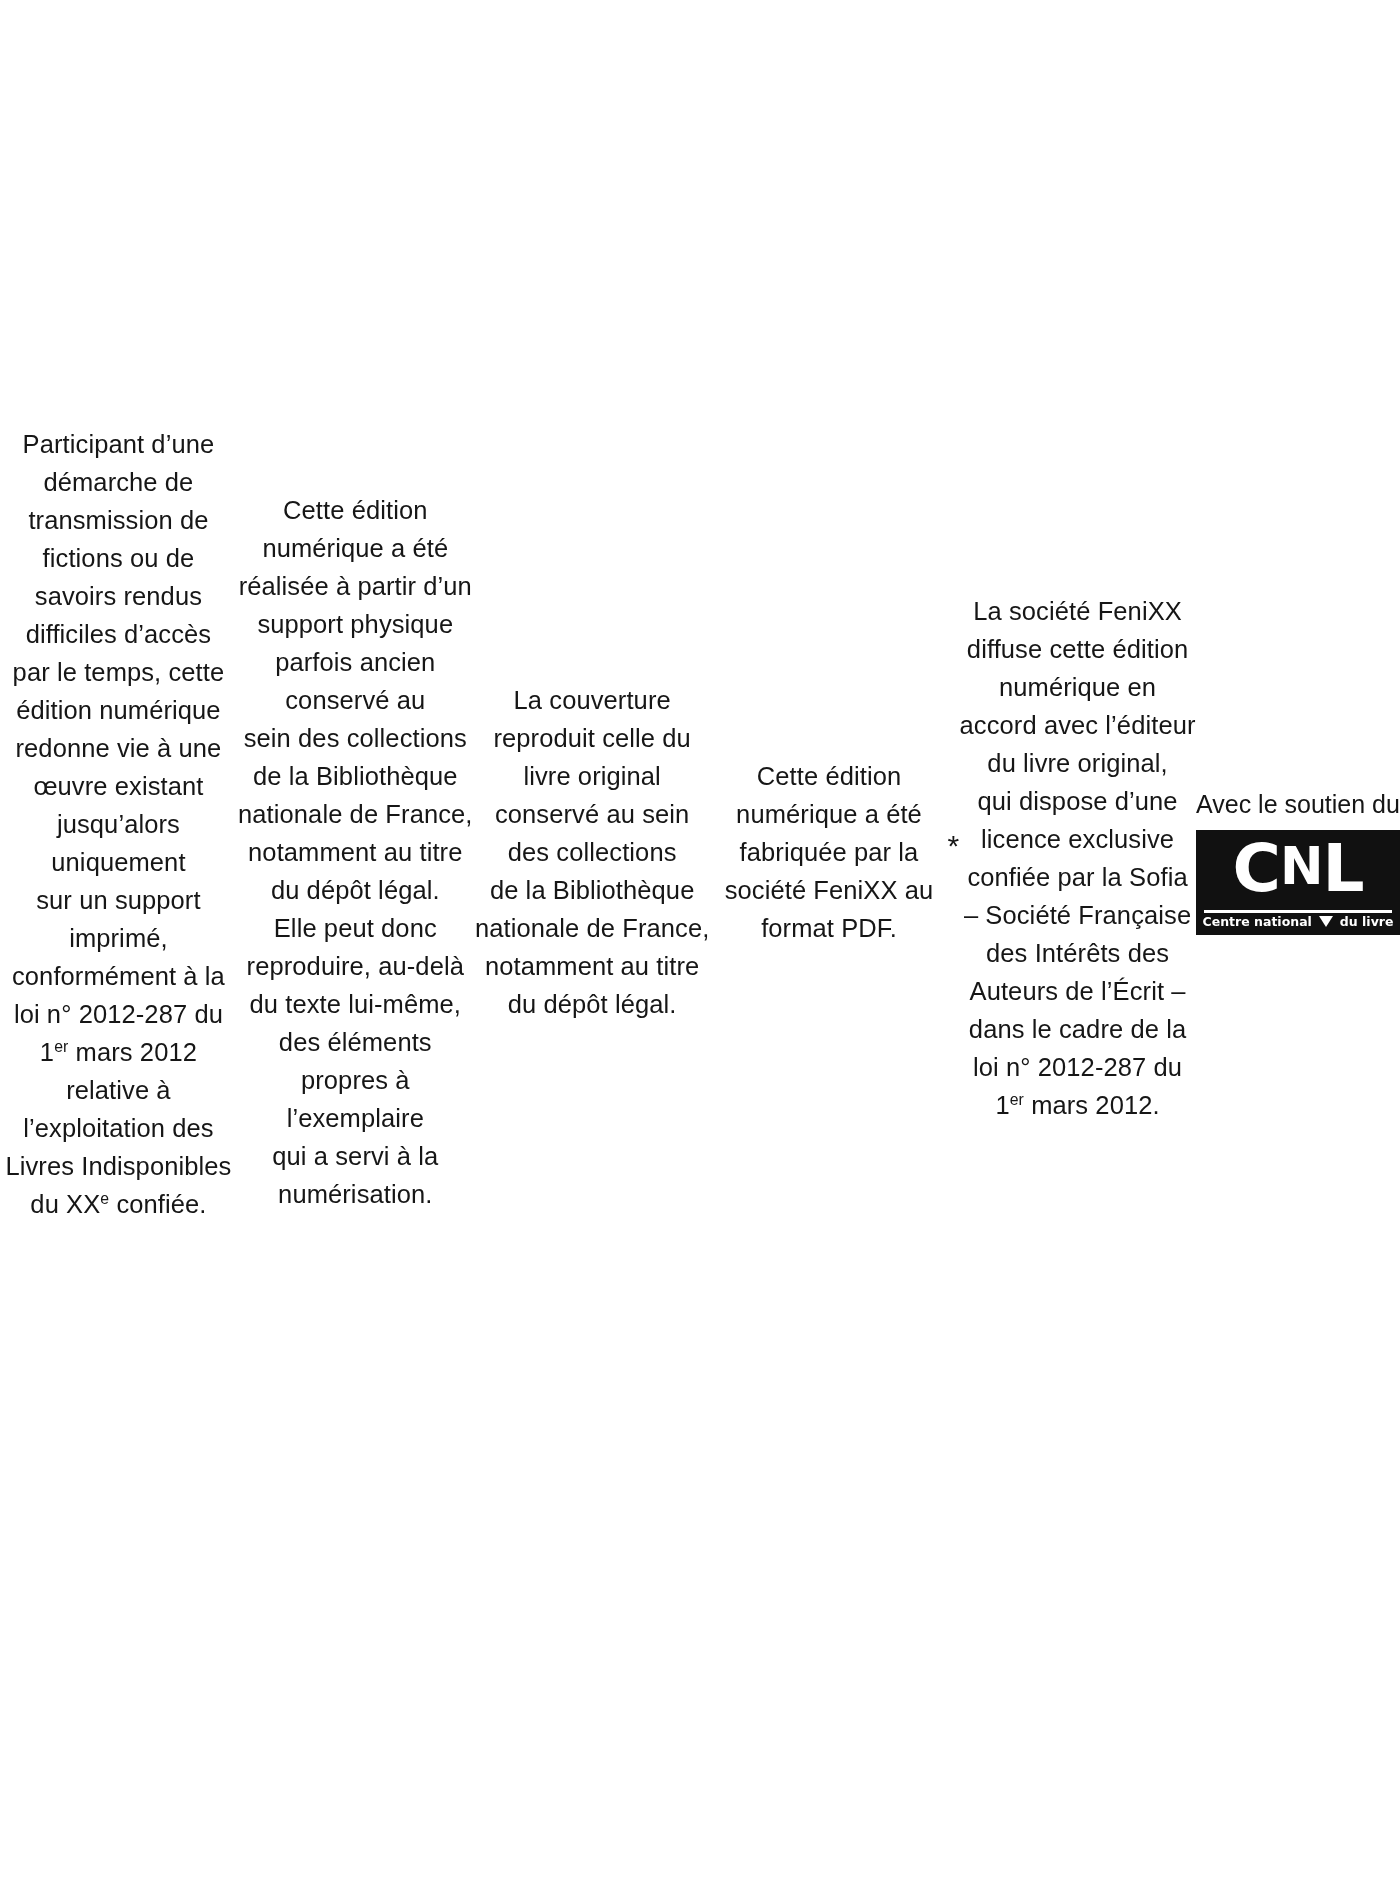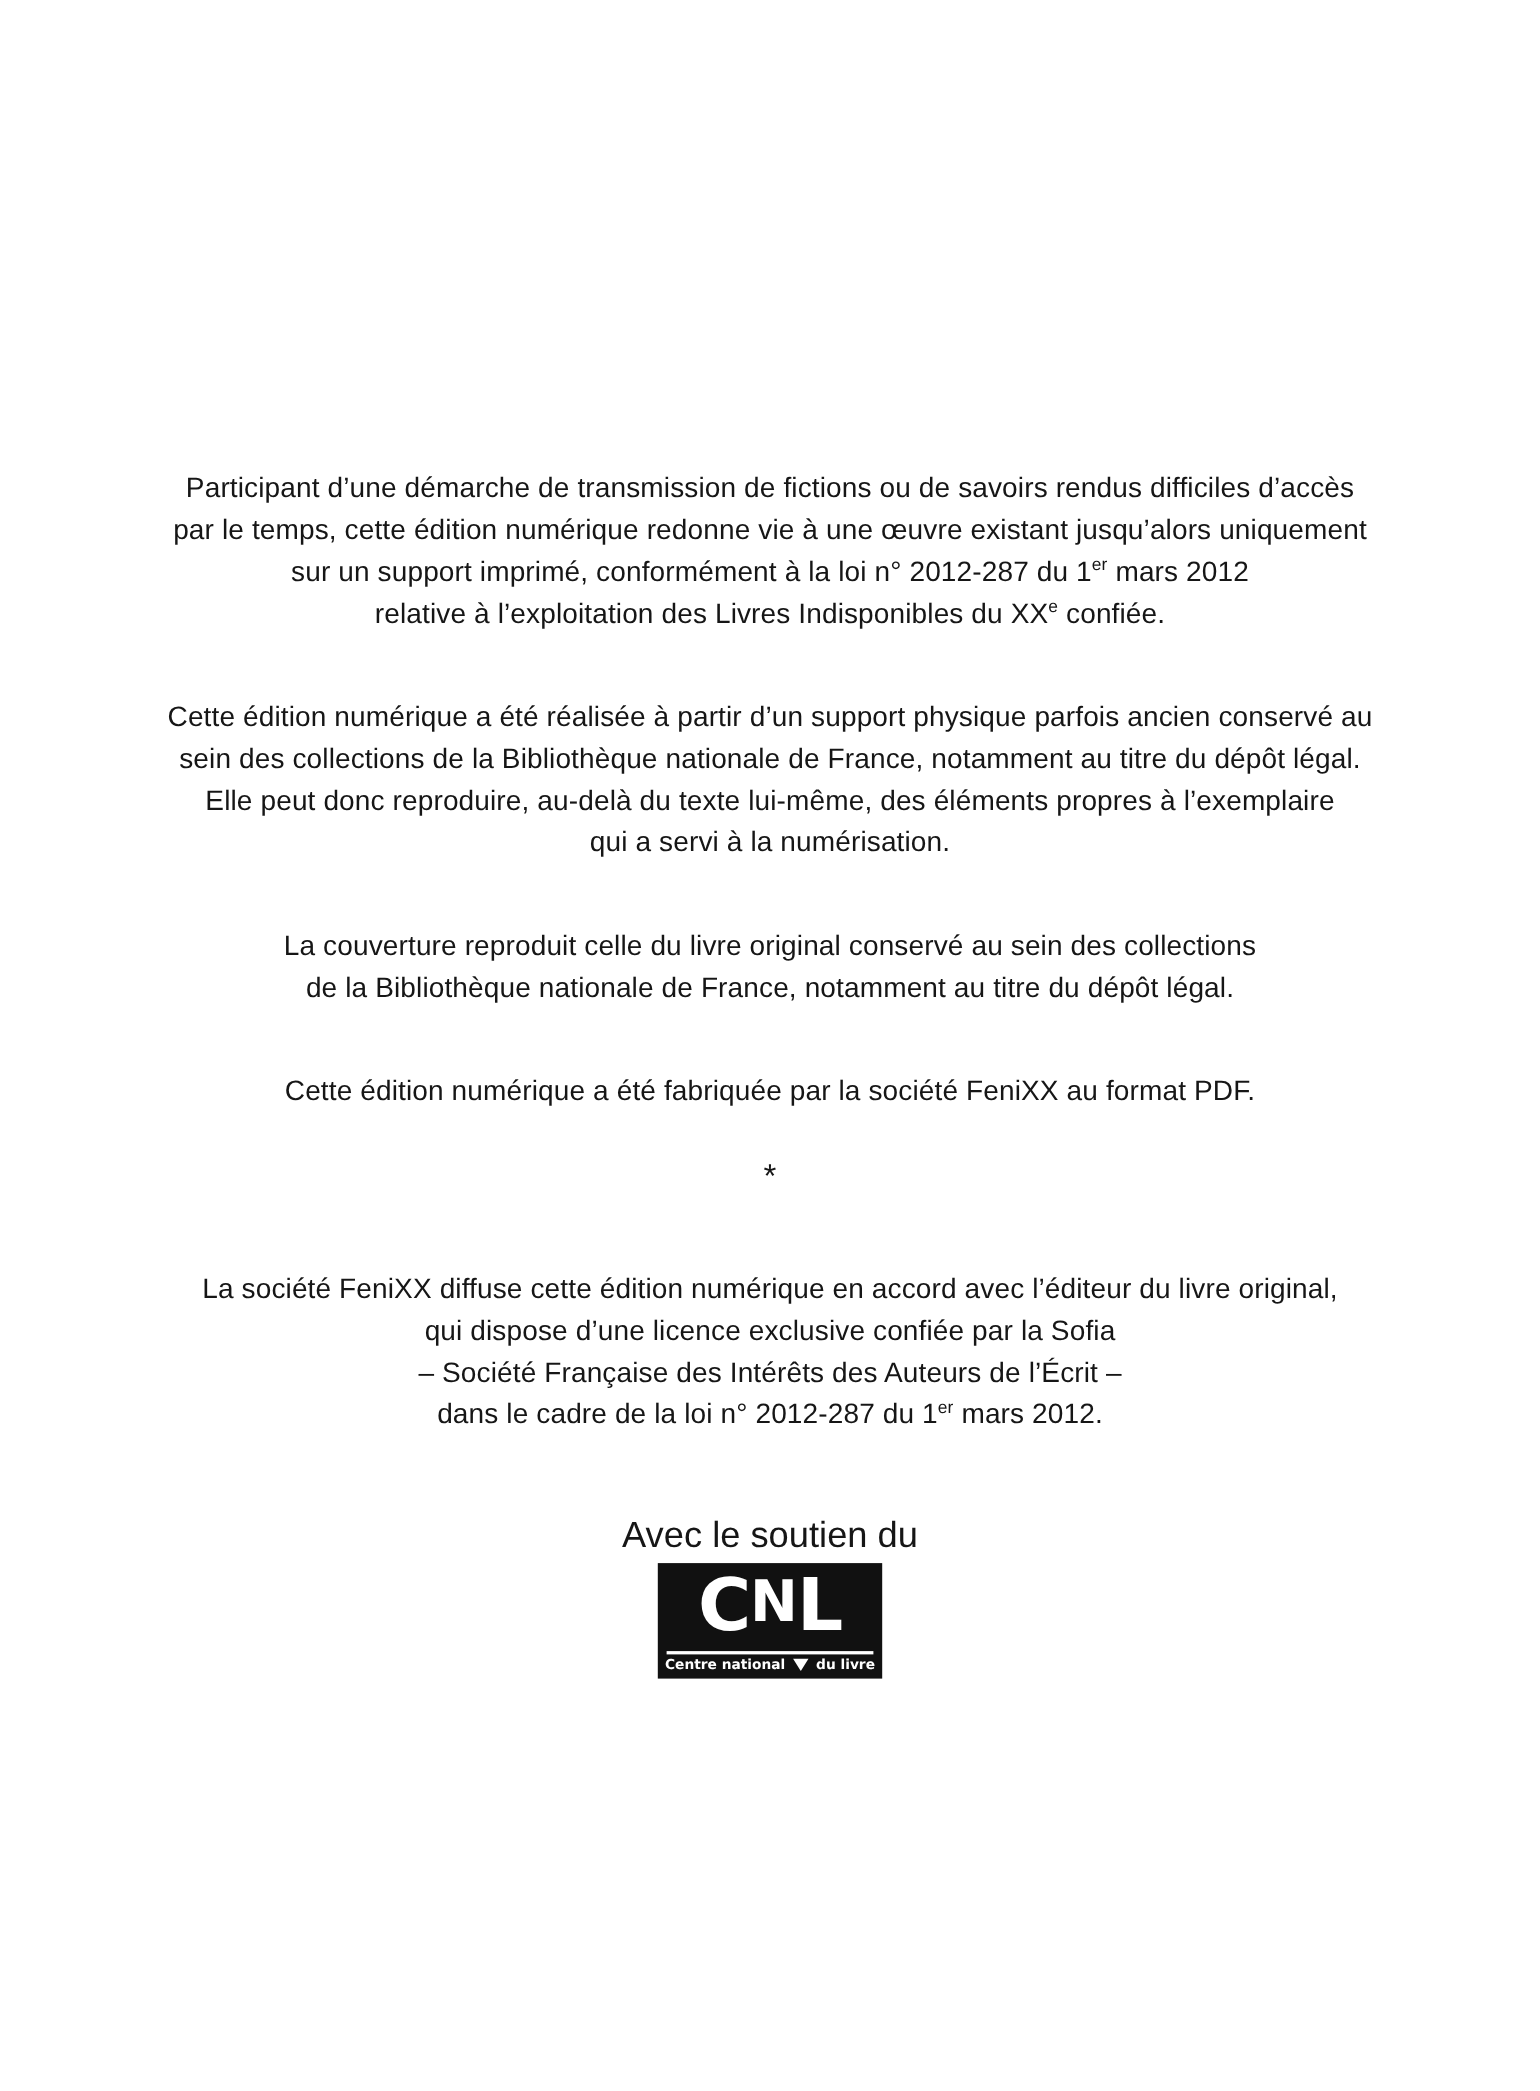--- a/index.html
+++ b/index.html
@@ -19,21 +19,21 @@
     position: absolute;
     inset: 0;
     background: #ffffff;
   }
   .content {
     position: absolute;
     left: 0;
     right: 0;
     top: 425px;
     display: flex;
-    flex-direction: column;
+    flex-direction: row;
     align-items: center;
   }
   .para {
     width: 1120px;
     text-align: center;
     font-size: 25.5px;
     line-height: 38px;
     letter-spacing: 0.1px;
     color: #161616;
   }
@@ -54,21 +54,21 @@
     vertical-align: super;
     line-height: 0;
   }
   .support-wrap {
     margin-top: 74px;
     display: flex;
     flex-direction: column;
     align-items: center;
   }
   .support-label {
-    font-size: 33px;
+    font-size: 25px;
     line-height: 32px;
     color: #161616;
   }
   .cnl-logo {
     margin-top: 10px;
     width: 204px;
     height: 105px;
     background: #111111;
     position: relative;
     display: block;

